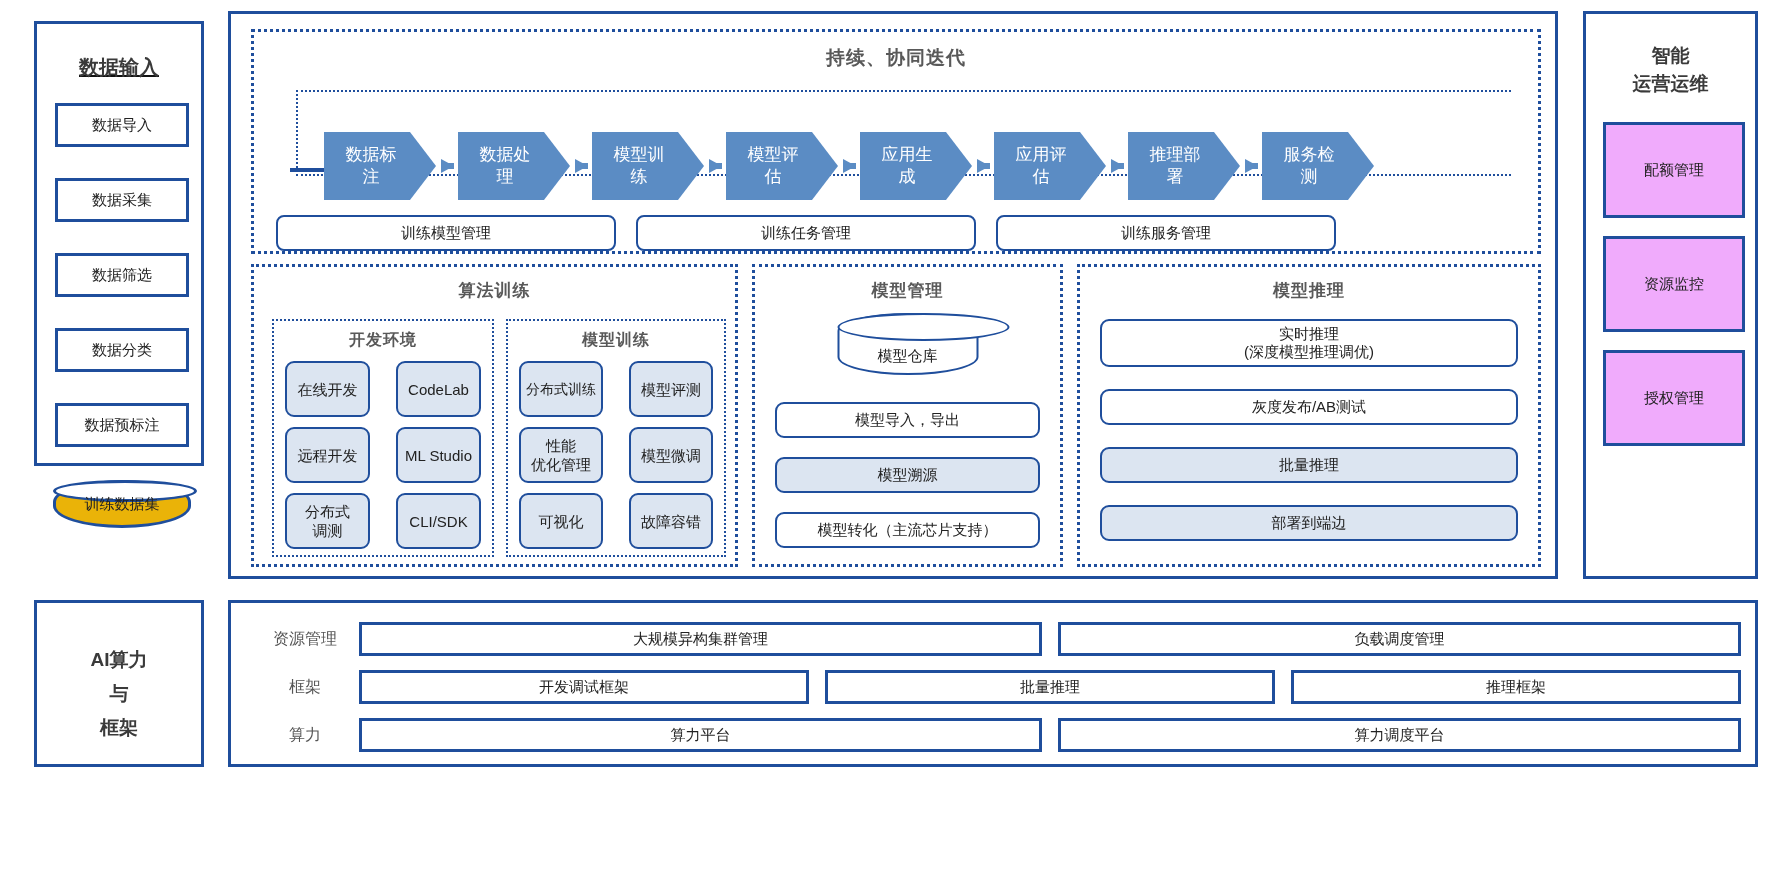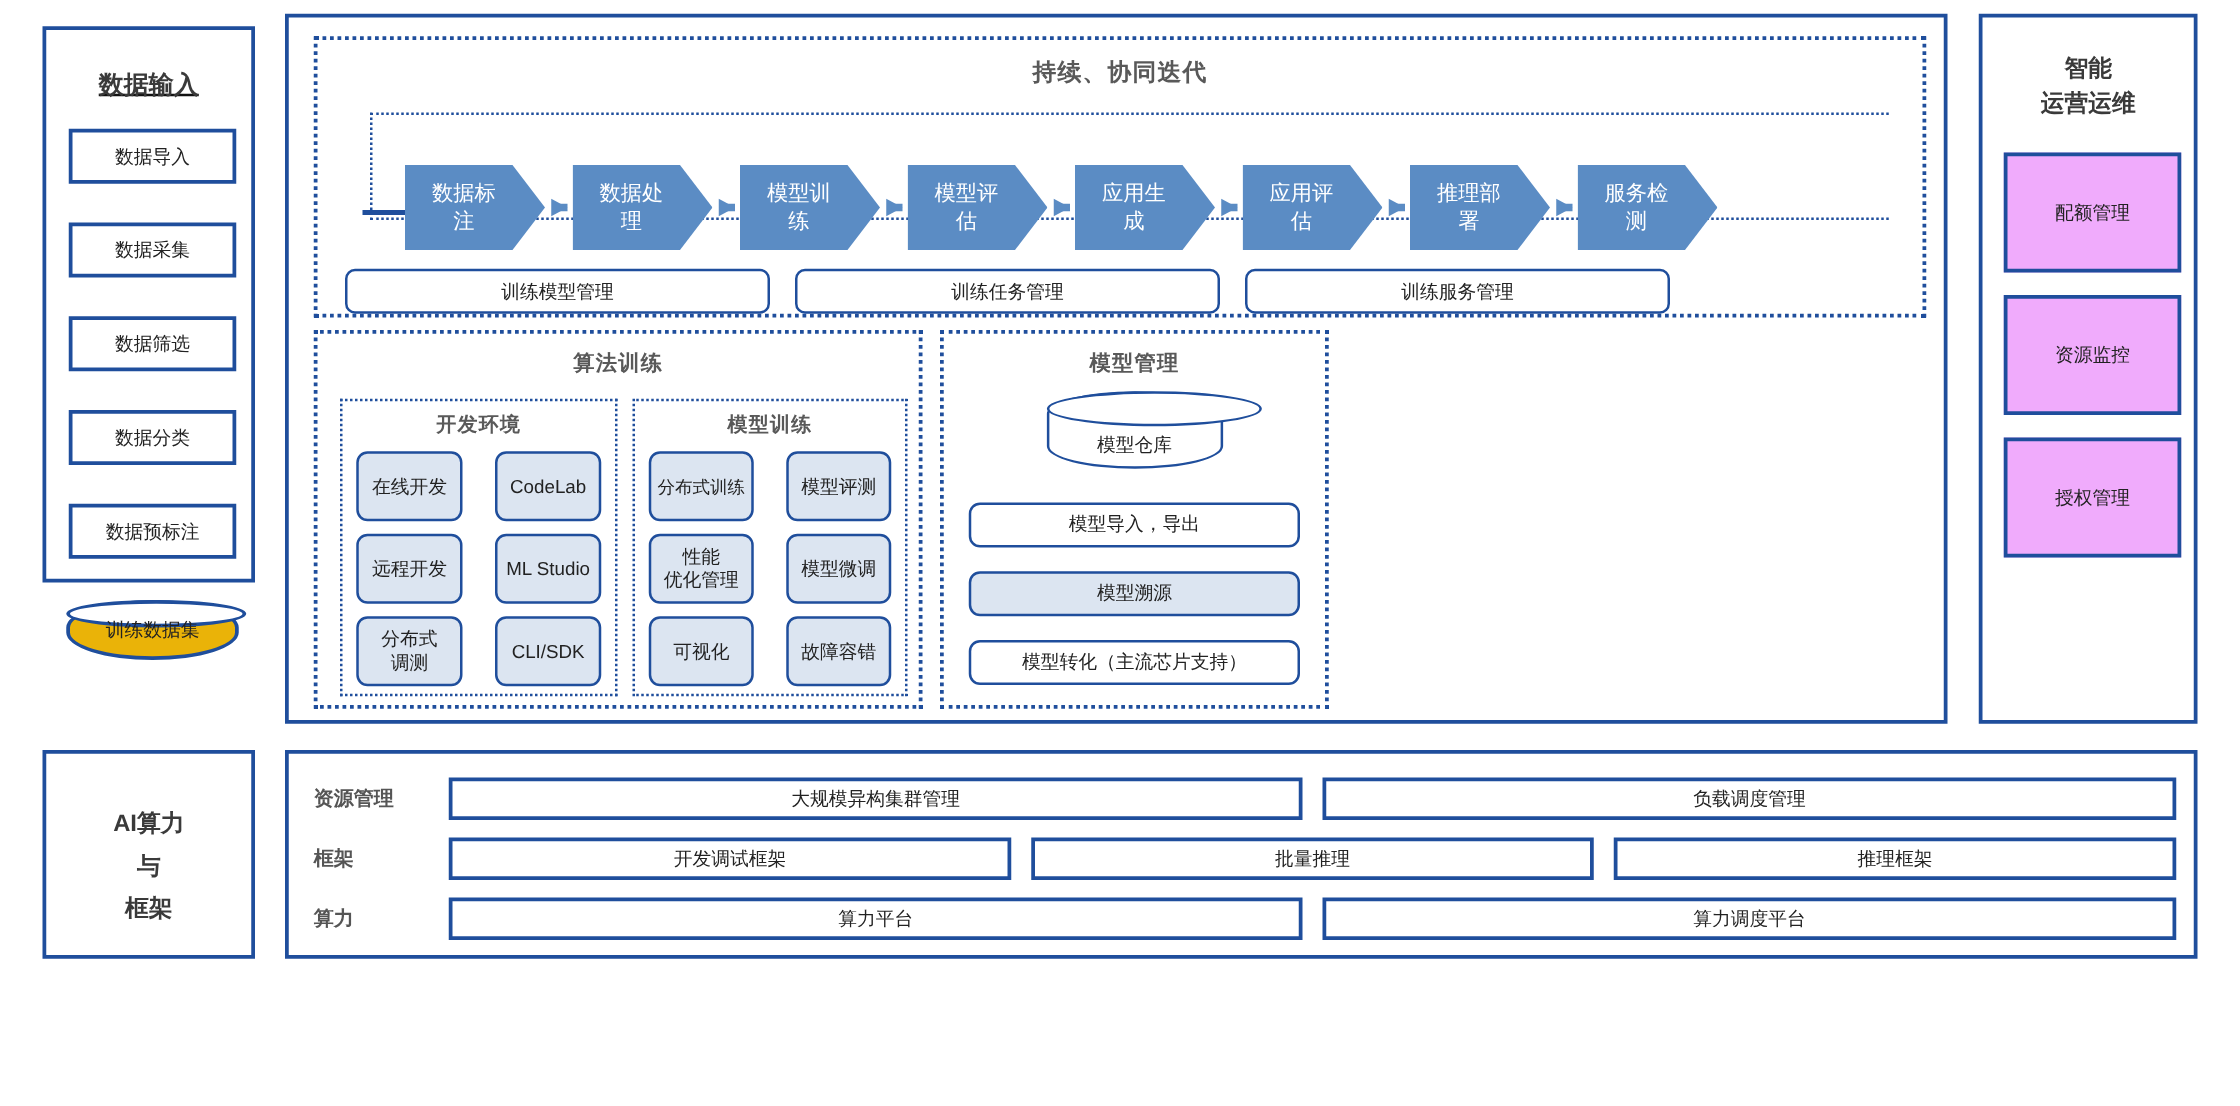--- a/index.html
+++ b/index.html
@@ -212,22 +212,22 @@
   #bottom-left { left:34px; top:600px; width:170px; height:167px; }
   #bottom-left .col-head {
     margin-top:40px;
     text-align:center;
     font-size:19px; font-weight:bold; line-height:34px; color:#3a3a3a;
   }
   #bottom-main { left:228px; top:600px; width:1530px; height:167px; }
 
   .brow { position:absolute; left:20px; width:1490px; height:36px; display:flex; align-items:center; }
   .brow-label {
-    width:108px; text-align:left;
-    font-size:16px; font-weight:bold; color:#555;
+    width:108px; text-align:center;
+    font-size:16px; font-weight:normal; color:#555;
   }
   .brow-boxes { flex:1; display:flex; gap:16px; }
   .bbox {
     height:34px;
     border:3px solid #1f4e9c;
     background:#fff;
     display:flex; align-items:center; justify-content:center;
     font-size:15px; color:#222;
   }
 </style>
@@ -388,20 +388,35 @@
           <span>模型导入，导出</span>
         </div>
       <div class="wide-box filled" style="top:190px">
           <span>模型溯源</span>
         </div>
       <div class="wide-box" style="top:245px">
           <span>模型转化（主流芯片支持）</span>
         </div>
     </div>
 
+    <div class="dotted-frame" id="mi-block">
+      <div class="sect-title block-title">模型推理</div>
+      <div class="wide-box tall" style="top:52px">
+          <span class="ml">实时推理<br>(深度模型推理调优)</span>
+        </div>
+      <div class="wide-box" style="top:122px">
+          <span>灰度发布/AB测试</span>
+        </div>
+      <div class="wide-box filled" style="top:180px">
+          <span>批量推理</span>
+        </div>
+      <div class="wide-box filled" style="top:238px">
+          <span>部署到端边</span>
+        </div>
+    </div>
 
   </div>
 
   <div class="solid-frame" id="right-col">
     <div class="col-head ml">智能<br>运营运维</div>
     <div class="rbox" style="top:108px">
         <span>配额管理</span>
       </div>
     <div class="rbox" style="top:222px">
         <span>资源监控</span>

